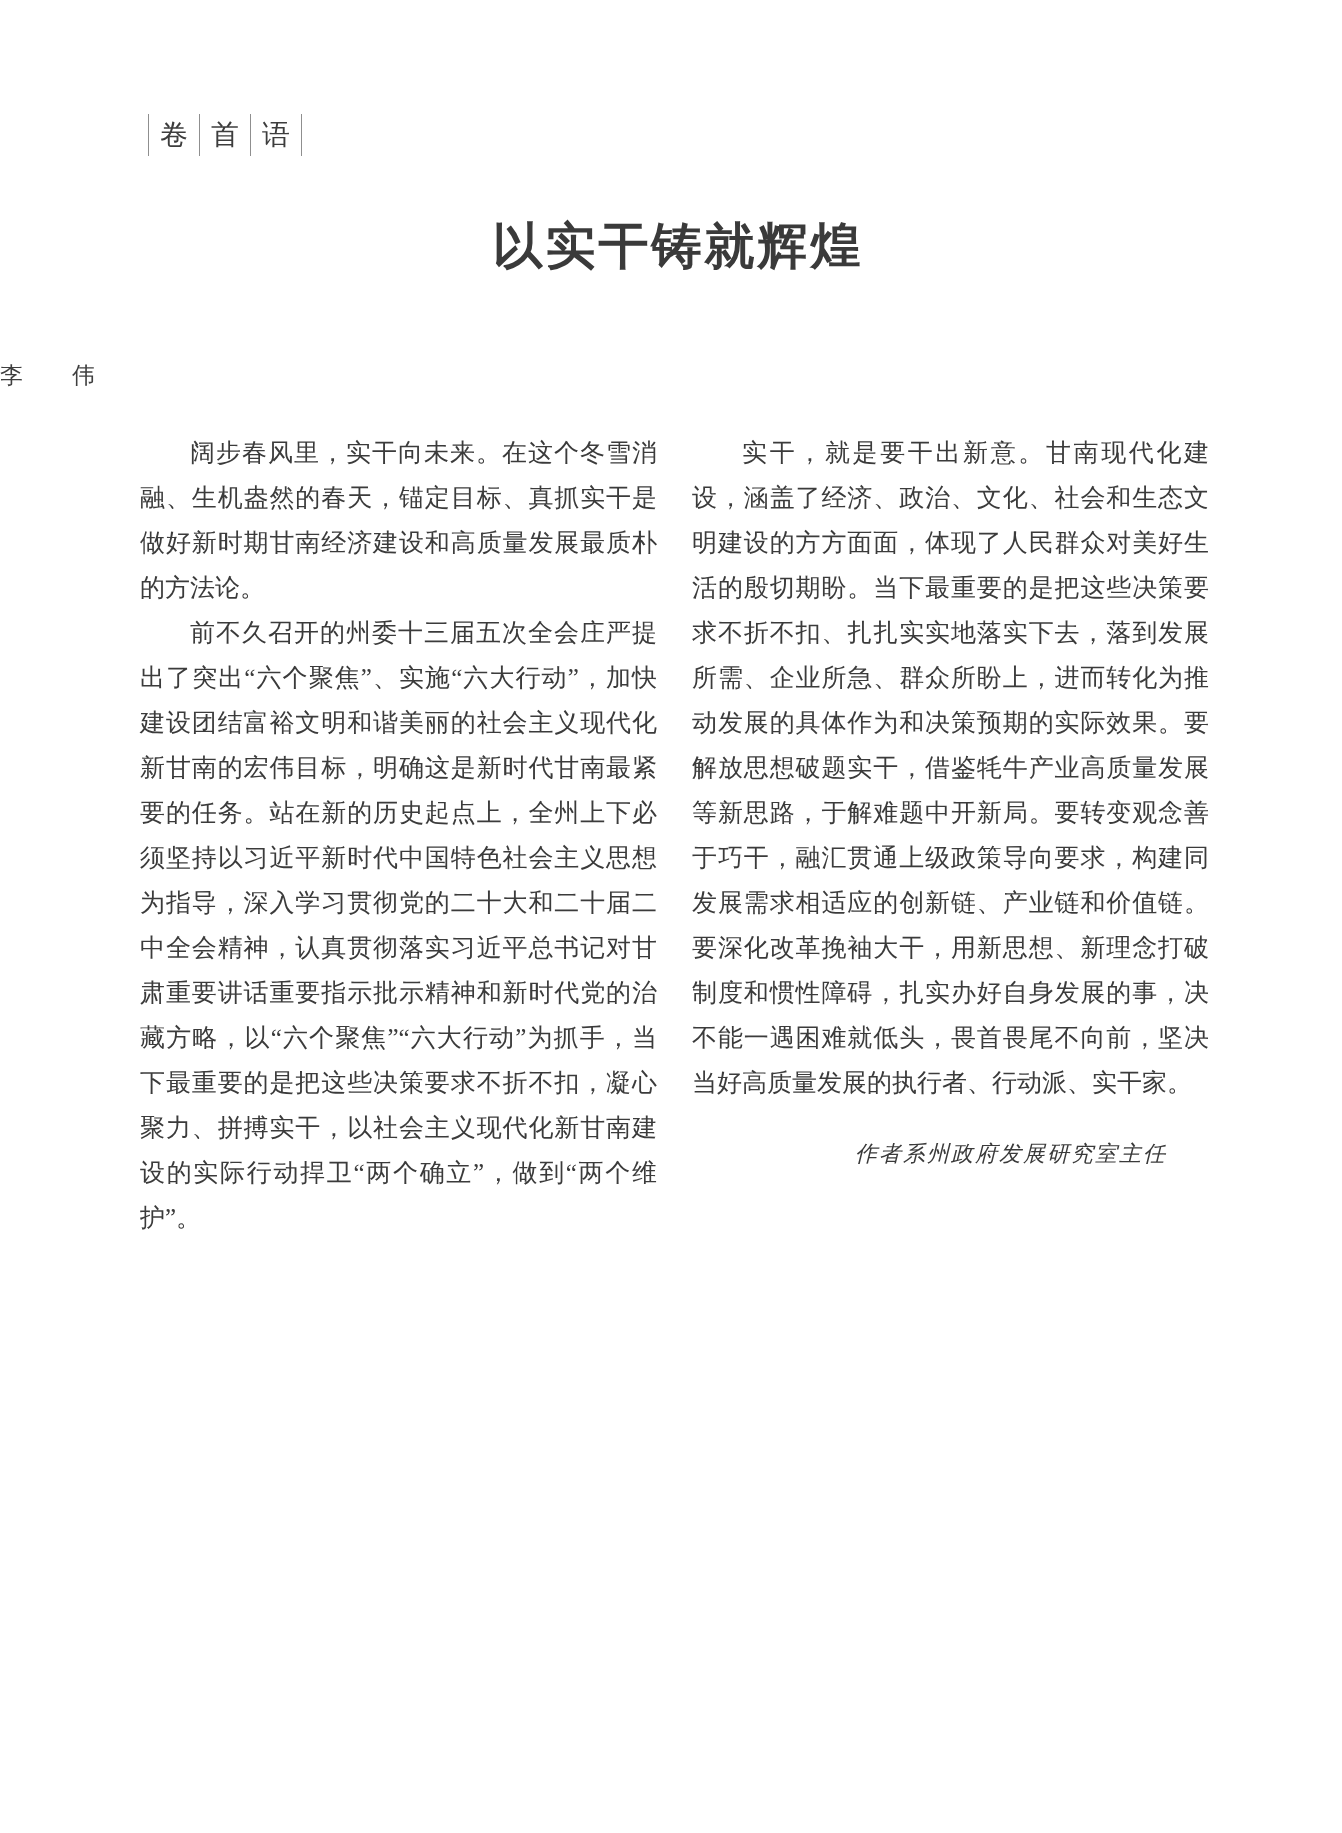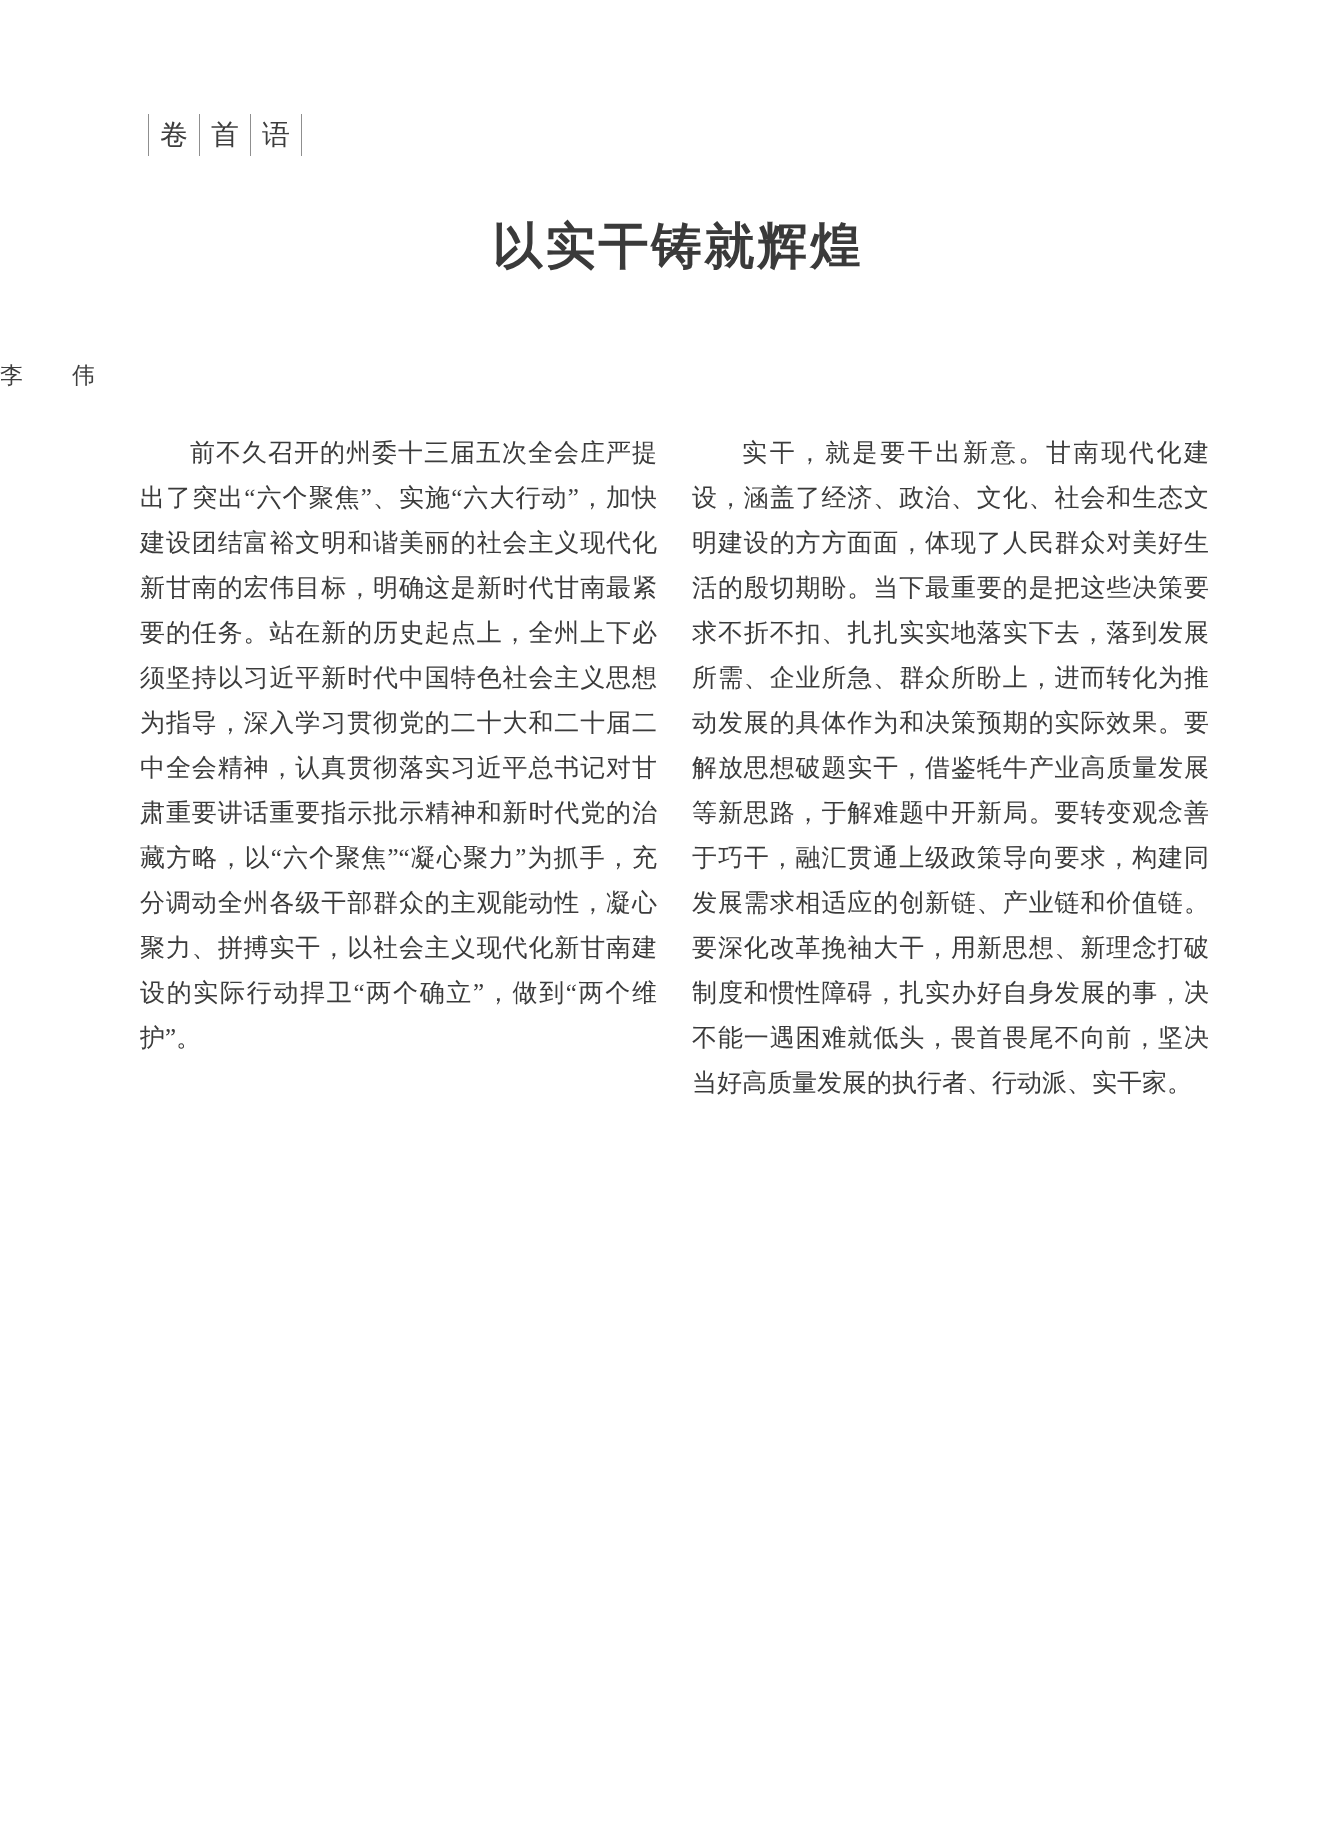--- a/index.html
+++ b/index.html
@@ -99,20 +99,22 @@
     <span class="kchar">首</span>
     <span class="kchar">语</span>
   </div>
 
   <h1 class="title">以实干铸就辉煌</h1>
 
   <div class="author">李　　伟</div>
 
   <div class="columns">
     <div class="col">
-      <p>前不久召开的州委十三届五次全会庄严提出了突出“六个聚焦”、实施“六大行动”，加快建设团结富裕文明和谐美丽的社会主义现代化新甘南的宏伟目标，明确这是新时代甘南最紧要的任务。站在新的历史起点上，全州上下必须坚持以习近平新时代中国特色社会主义思想为指导，深入学习贯彻党的二十大和二十届二中全会精神，认真贯彻落实习近平总书记对甘肃重要讲话重要指示批示精神和新时代党的治藏方略，以“六个聚焦”“凝心聚力”为抓手，充分调动全州各级干部群众的主观能动性，凝心聚力、拼搏实干，以社会主义现代化新甘南建设的实际行动捍卫“两个确立”，做到“两个维护”。</p>
+      <p>阔步春风里，实干向未来。在这个冬雪消融、生机盎然的春天，锚定目标、真抓实干是做好新时期甘南经济建设和高质量发展最质朴的方法论。</p>
+      <p>前不久召开的州委十三届五次全会庄严提出了突出“六个聚焦”、实施“六大行动”，加快建设团结富裕文明和谐美丽的社会主义现代化新甘南的宏伟目标，明确这是新时代甘南最紧要的任务。站在新的历史起点上，全州上下必须坚持以习近平新时代中国特色社会主义思想为指导，深入学习贯彻党的二十大和二十届二中全会精神，认真贯彻落实习近平总书记对甘肃重要讲话重要指示批示精神和新时代党的治藏方略，以“六个聚焦”“六大行动”为抓手，当下最重要的是把这些决策要求不折不扣，凝心聚力、拼搏实干，以社会主义现代化新甘南建设的实际行动捍卫“两个确立”，做到“两个维护”。</p>
     </div>
     <div class="col">
       <p>实干，就是要干出新意。甘南现代化建设，涵盖了经济、政治、文化、社会和生态文明建设的方方面面，体现了人民群众对美好生活的殷切期盼。当下最重要的是把这些决策要求不折不扣、扎扎实实地落实下去，落到发展所需、企业所急、群众所盼上，进而转化为推动发展的具体作为和决策预期的实际效果。要解放思想破题实干，借鉴牦牛产业高质量发展等新思路，于解难题中开新局。要转变观念善于巧干，融汇贯通上级政策导向要求，构建同发展需求相适应的创新链、产业链和价值链。要深化改革挽袖大干，用新思想、新理念打破制度和惯性障碍，扎实办好自身发展的事，决不能一遇困难就低头，畏首畏尾不向前，坚决当好高质量发展的执行者、行动派、实干家。</p>
+      <div class="attribution">作者系州政府发展研究室主任</div>
     </div>
   </div>
 
 </div>
 
 </body></html>

